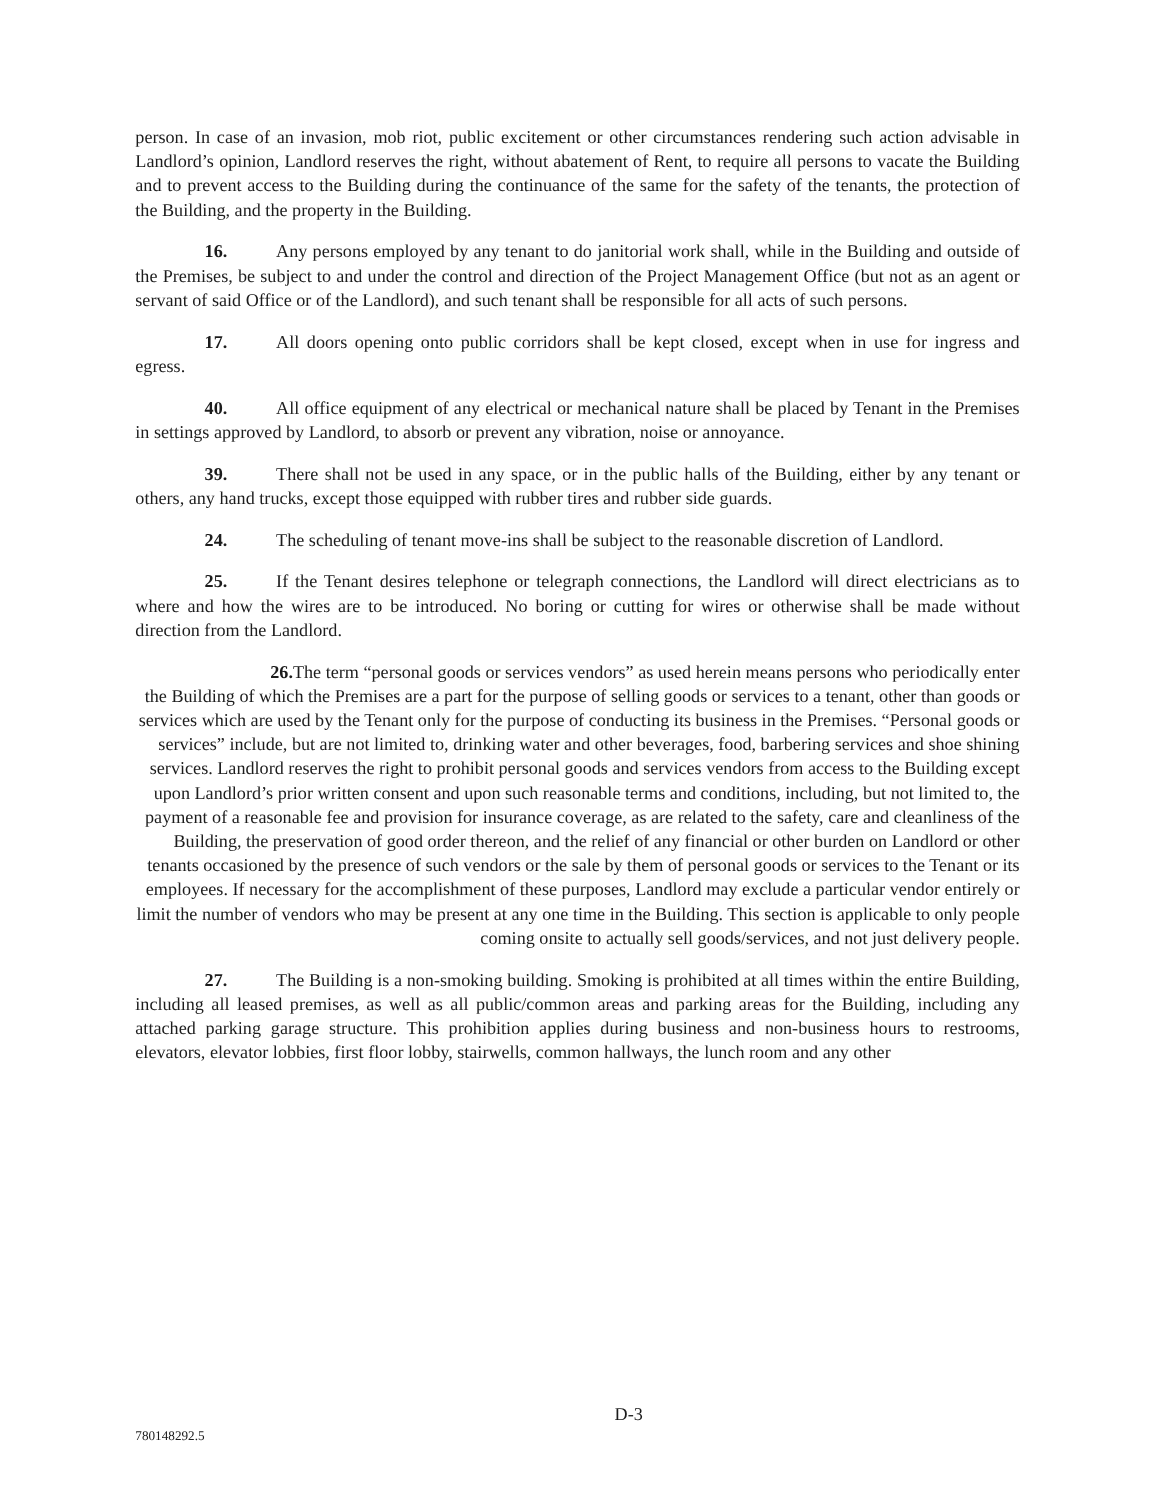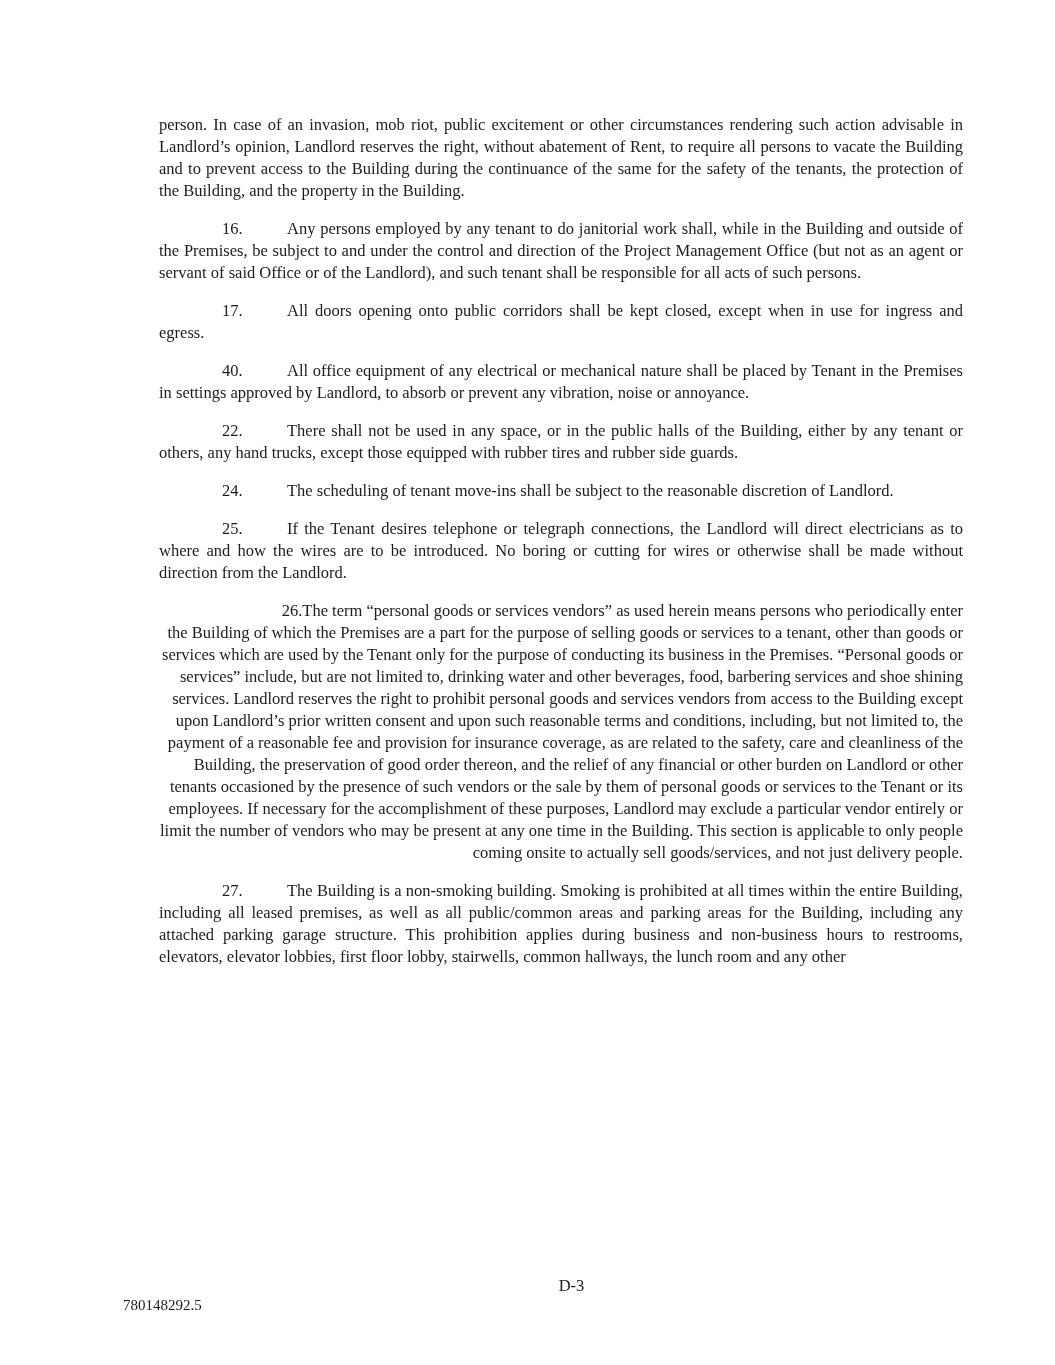--- a/index.html
+++ b/index.html
@@ -14,76 +14,76 @@
     background: #ffffff;
     font-family: "Liberation Serif", "DejaVu Serif", serif;
     color: #1c1c1c;
     overflow: hidden;
   }
   .content {
     position: absolute;
     left: 123px;
     top: 114px;
     width: 804px;
-    margin-left: 36px;
   }
   p.para {
     margin: 0 0 16px 0;
     font-size: 16.5px;
     line-height: 22px;
     text-align: justify;
     text-indent: 63px;
   }
   p.para.no-indent {
     text-indent: 0;
   }
   p.para.left-align {
     text-align: right;
   }
   .num {
     display: inline-block;
     width: 65px;
     text-indent: 0;
+    font-weight: bold;
   }
   .footer-page {
     position: absolute;
     left: 0;
     top: 1276px;
     width: 100%;
     text-align: center;
     font-size: 16.5px;
     line-height: 20px;
     margin-left: 44px;
   }
   .footer-doc {
     position: absolute;
     left: 123px;
     top: 1297px;
-    font-size: 15px;
+    font-size: 12px;
     line-height: 16px;
   }
 </style>
 </head>
 <body>
 
 <div class="page">
   <div class="content">
 
     <p class="para no-indent"><span>person.  In case of an invasion, mob riot, public excitement or other circumstances rendering such action advisable in Landlord’s opinion, Landlord reserves the right, without abatement of Rent, to require all persons to vacate the Building and to prevent access to the Building during the continuance of the same for the safety of the tenants, the protection of the Building, and the property in the Building.</span></p>
 
     <p class="para"><span class="num">16.</span><span>Any persons employed by any tenant to do janitorial work shall, while in the Building and outside of the Premises, be subject to and under the control and direction of the Project Management Office (but not as an agent or servant of said Office or of the Landlord), and such tenant shall be responsible for all acts of such persons.</span></p>
 
     <p class="para"><span class="num">17.</span><span>All doors opening onto public corridors shall be kept closed, except when in use for ingress and egress.</span></p>
 
 
 
     <p class="para"><span class="num">40.</span><span>All office equipment of any electrical or mechanical nature shall be placed by Tenant in the Premises in settings approved by Landlord, to absorb or prevent any vibration, noise or annoyance.</span></p>
 
 
-    <p class="para"><span class="num">22.</span><span>There shall not be used in any space, or in the public halls of the Building, either by any tenant or others, any hand trucks, except those equipped with rubber tires and rubber side guards.</span></p>
+    <p class="para"><span class="num">39.</span><span>There shall not be used in any space, or in the public halls of the Building, either by any tenant or others, any hand trucks, except those equipped with rubber tires and rubber side guards.</span></p>
 
 
     <p class="para"><span class="num">24.</span><span>The scheduling of tenant move-ins shall be subject to the reasonable discretion of Landlord.</span></p>
 
     <p class="para"><span class="num">25.</span><span>If the Tenant desires telephone or telegraph connections, the Landlord will direct electricians as to where and how the wires are to be introduced.  No boring or cutting for wires or otherwise shall be made without direction from the Landlord.</span></p>
 
     <p class="para left-align"><span class="num">26.</span><span>The term “personal goods or services vendors” as used herein means persons who periodically enter the Building of which the Premises are a part for the purpose of selling goods or services to a tenant, other than goods or services which are used by the Tenant only for the purpose of conducting its business in the Premises.  “Personal goods or services” include, but are not limited to, drinking water and other beverages, food, barbering services and shoe shining services.  Landlord reserves the right to prohibit personal goods and services vendors from access to the Building except upon Landlord’s prior written consent and upon such reasonable terms and conditions, including, but not limited to, the payment of a reasonable fee and provision for insurance coverage, as are related to the safety, care and cleanliness of the Building, the preservation of good order thereon, and the relief of any financial or other burden on Landlord or other tenants occasioned by the presence of such vendors or the sale by them of personal goods or services to the Tenant or its employees.  If necessary for the accomplishment of these purposes, Landlord may exclude a particular vendor entirely or limit the number of vendors who may be present at any one time in the Building.  This section is applicable to only people coming onsite to actually sell goods/services, and not just delivery people.</span></p>
 
     <p class="para"><span class="num">27.</span><span>The Building is a non-smoking building.  Smoking is prohibited at all times within the entire Building, including all leased premises, as well as all public/common areas and parking areas for the Building, including any attached parking garage structure.  This prohibition applies during business and non-business hours to restrooms, elevators, elevator lobbies, first floor lobby, stairwells, common hallways, the lunch room and any other</span></p>
 

